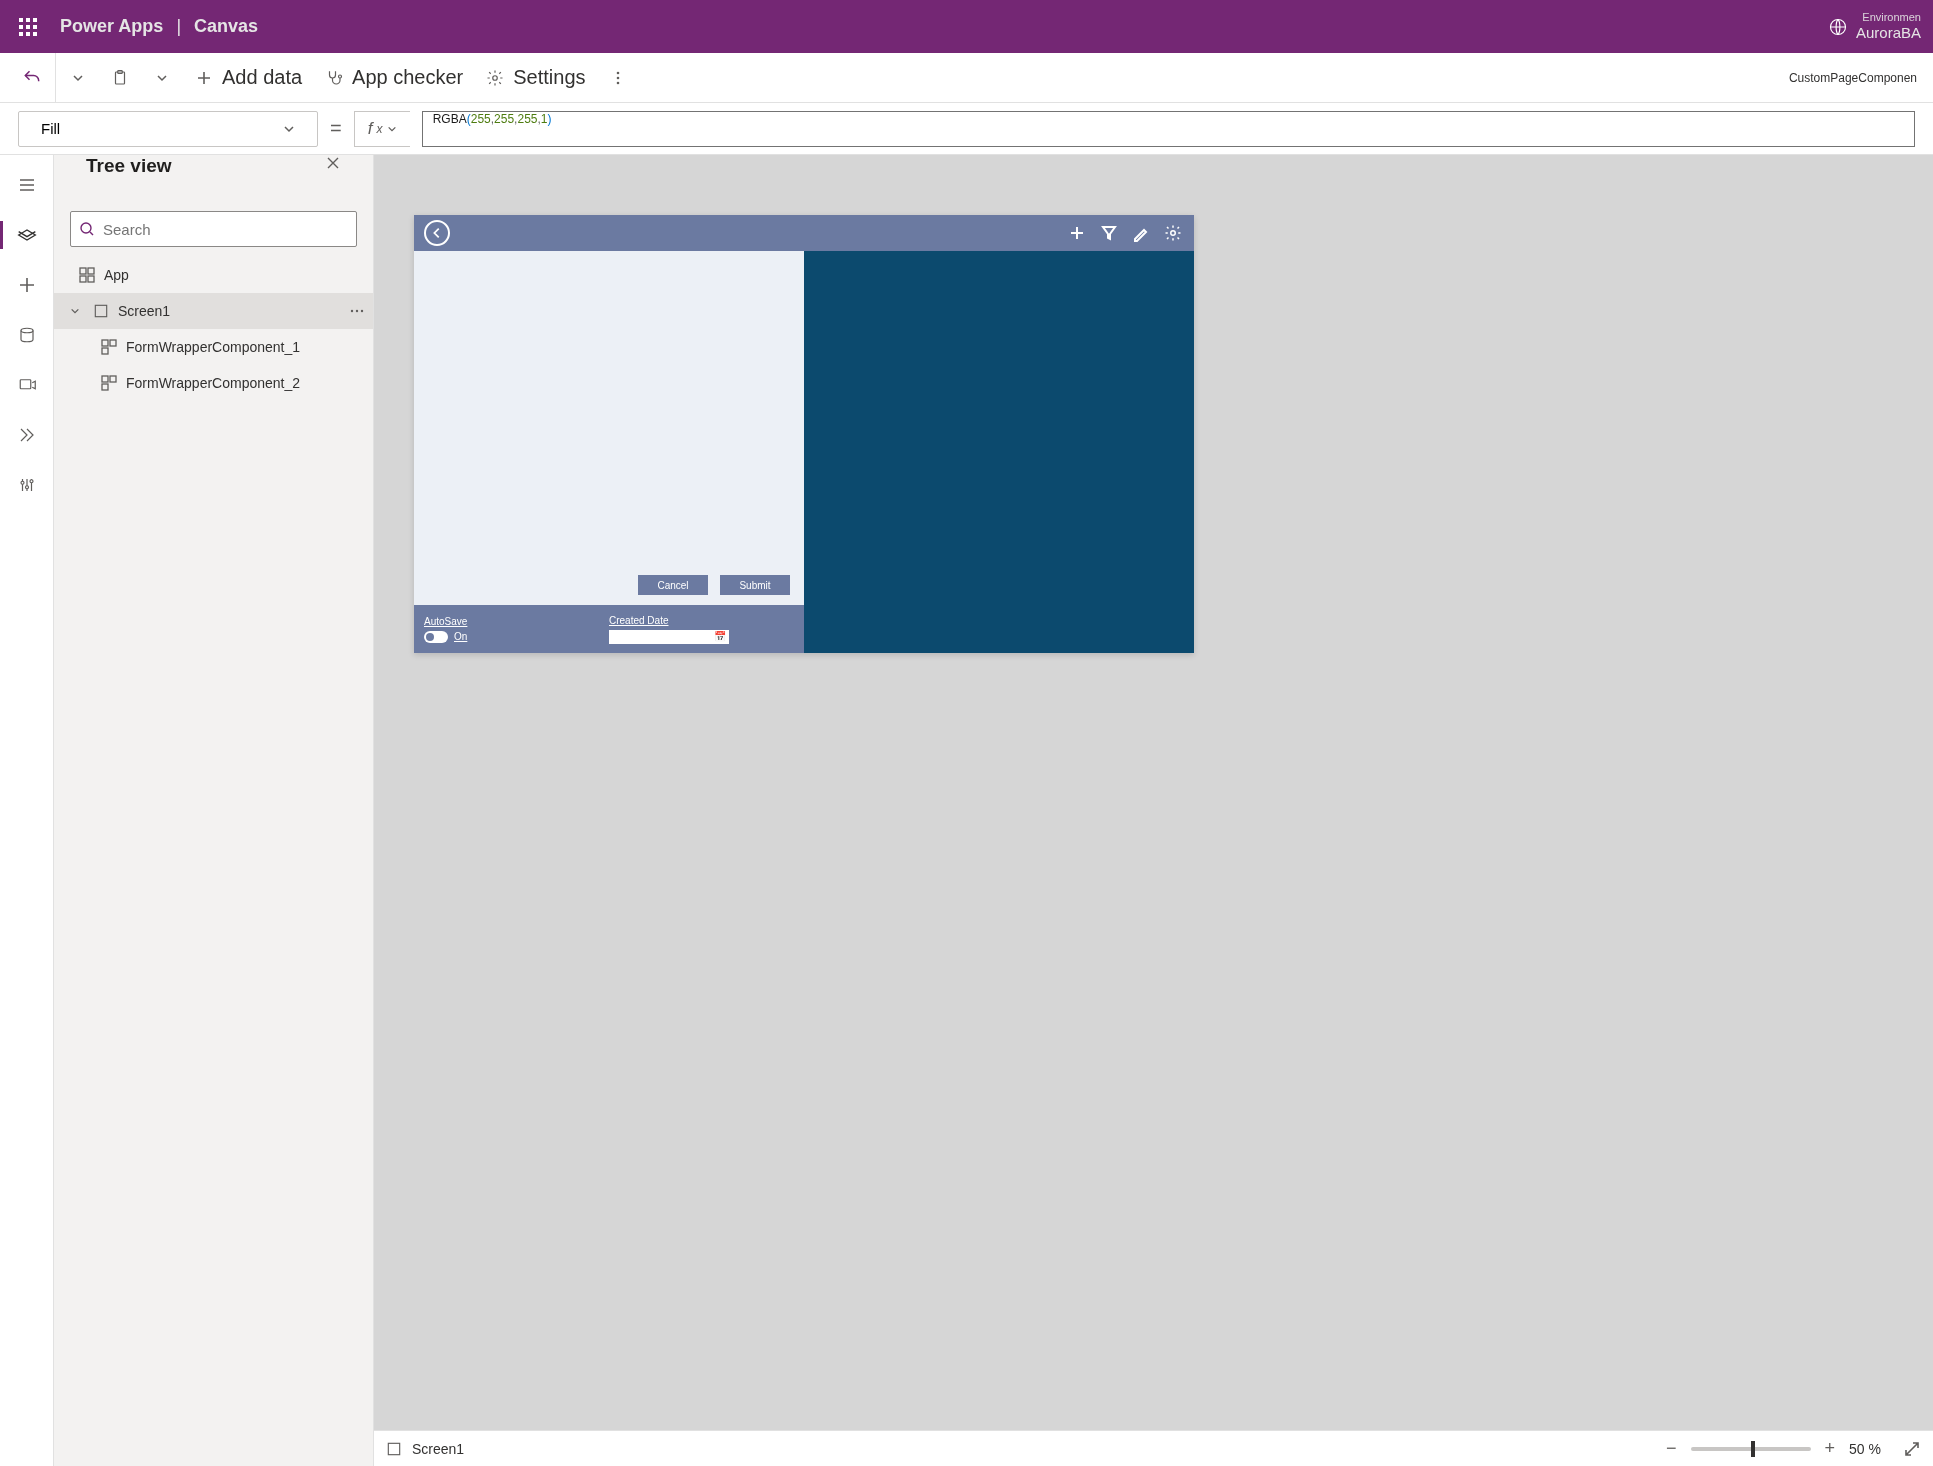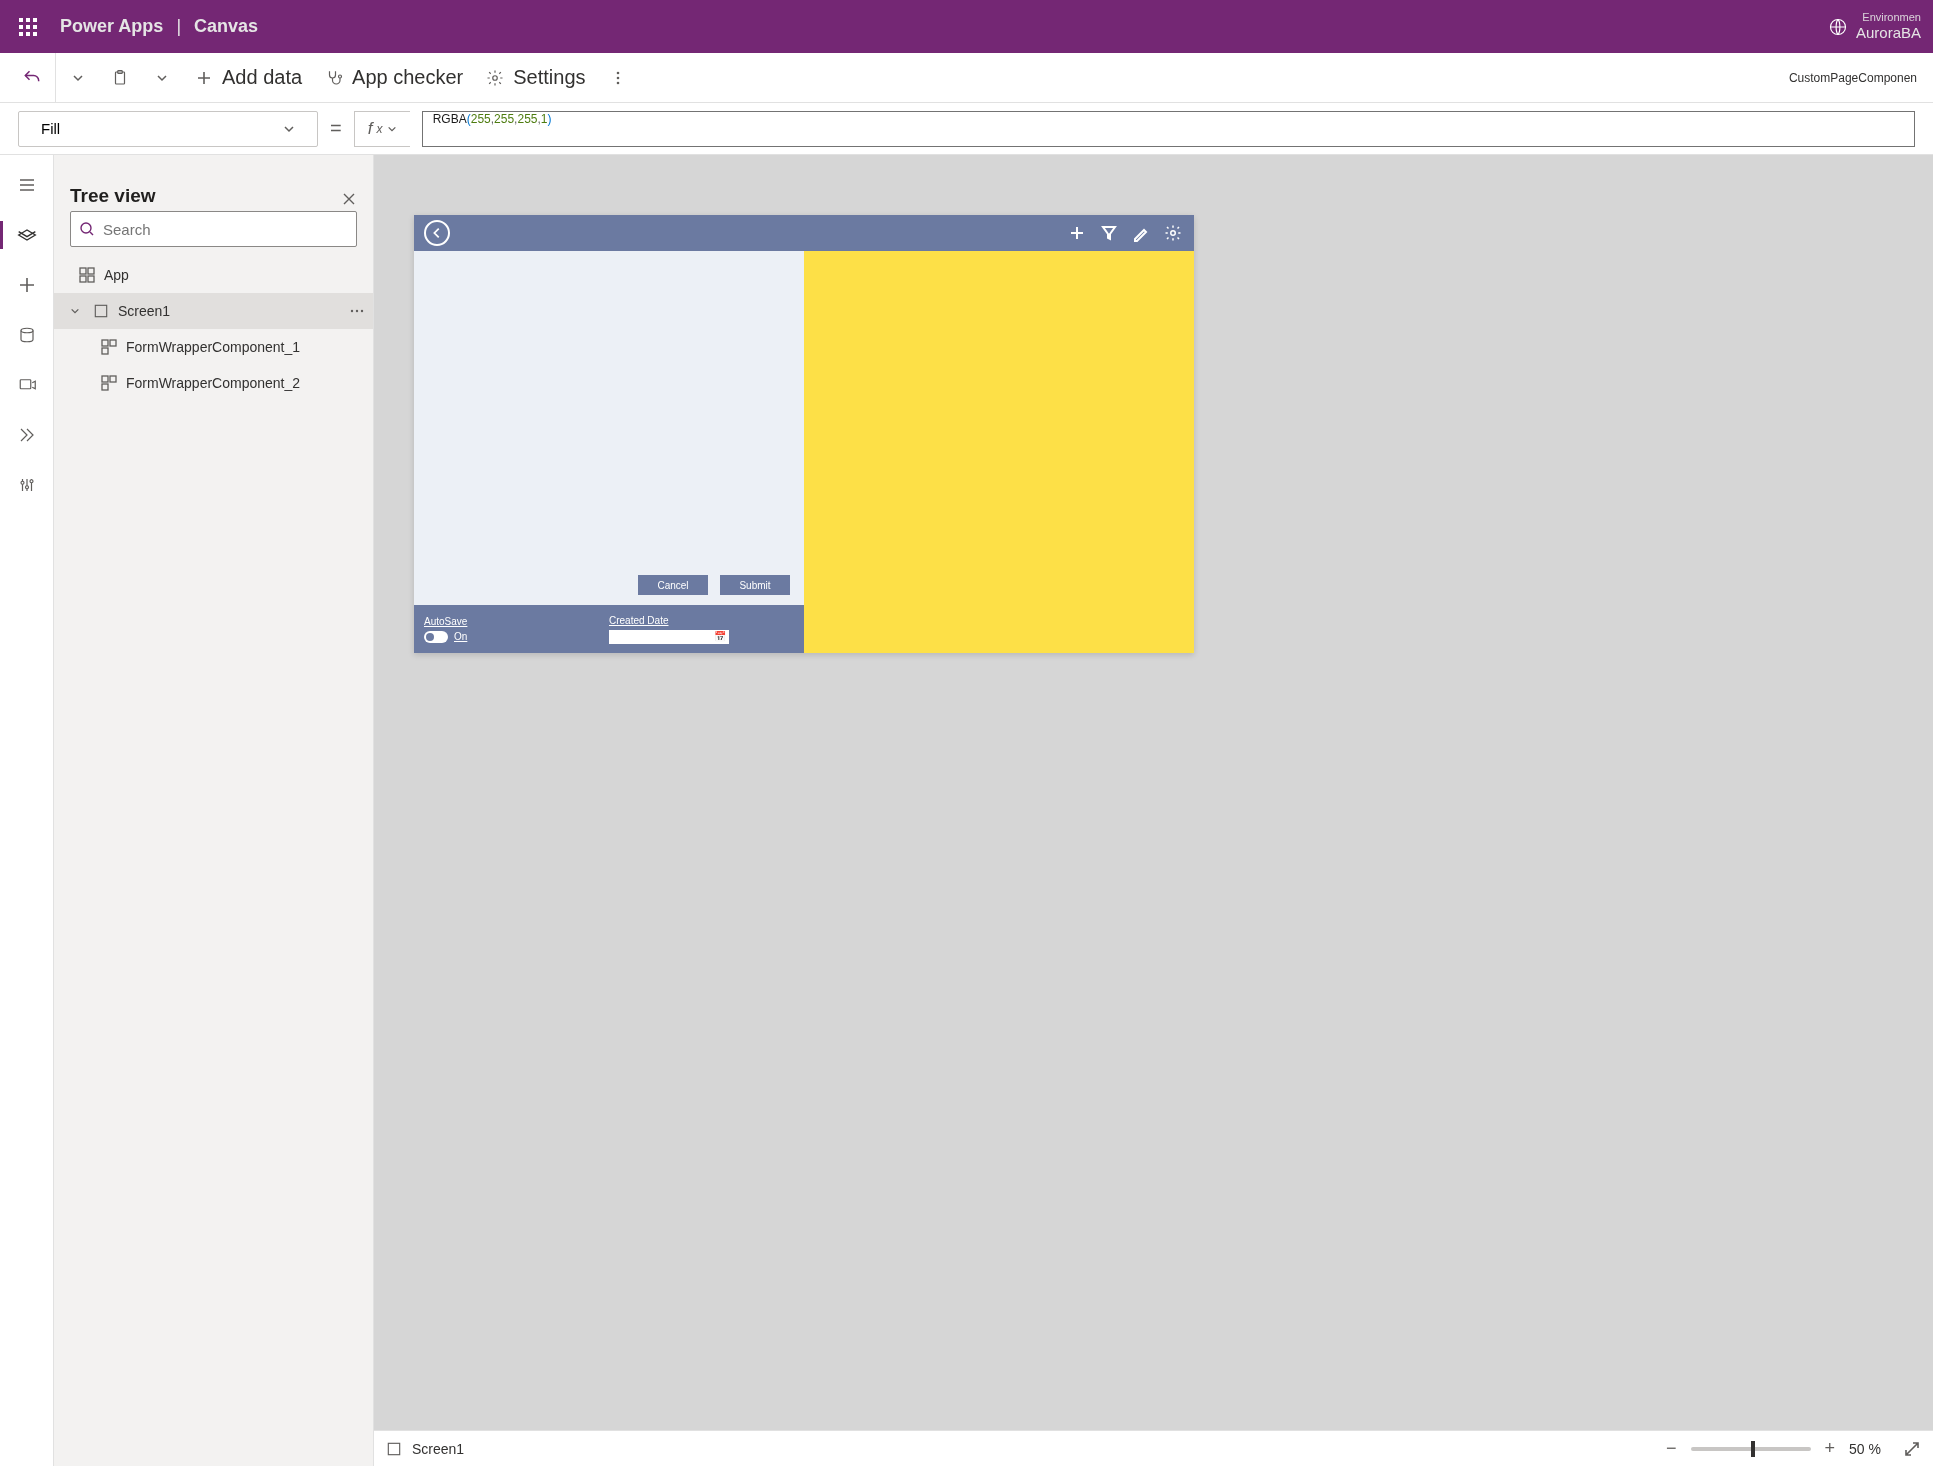--- a/index.html
+++ b/index.html
@@ -131,22 +131,22 @@
 
   
   .tree-panel {
     width: 320px;
     border-right: 1px solid #e1e1e1;
     background: #f3f2f1;
     display: flex; flex-direction: column;
   }
   .tree-panel .tp-head {
     height: 52px;
-    display: flex; align-items: flex-end; justify-content: space-between;
-    padding: 0 16px;
+    display: flex; align-items: flex-start; justify-content: space-between;
+    padding: 0 32px;
   }
   .tree-panel .tp-title { font-size: 19px; font-weight: 600; color: #201f1e; }
   .tree-panel .close { cursor:pointer; color:#605e5c;}
   .tree-panel .search {
     margin: 4px 16px 10px 16px;
     height: 36px;
     border: 1px solid #8a8886;
     border-radius: 2px;
     background: #fff;
     display: flex; align-items: center;
@@ -177,21 +177,21 @@
     display: flex; flex-direction:column;
     min-width: 0;
   }
   .canvas-stage {
     flex:1; overflow:auto;
     display:flex; align-items:flex-start; justify-content:flex-start;
     padding: 60px 0 0 40px;
   }
   .screen {
     width: 780px; height: 438px;
-    background: #fde047;
+    background: #0c4a6e;
     box-shadow: 0 2px 6px rgba(0,0,0,.15);
     display:flex; flex-direction:column;
     position: relative;
   }
   .screen .appbar {
     height: 36px;
     background: #6b7aa1;
     display:flex; align-items:center; justify-content: space-between;
     padding: 0 10px;
   }

